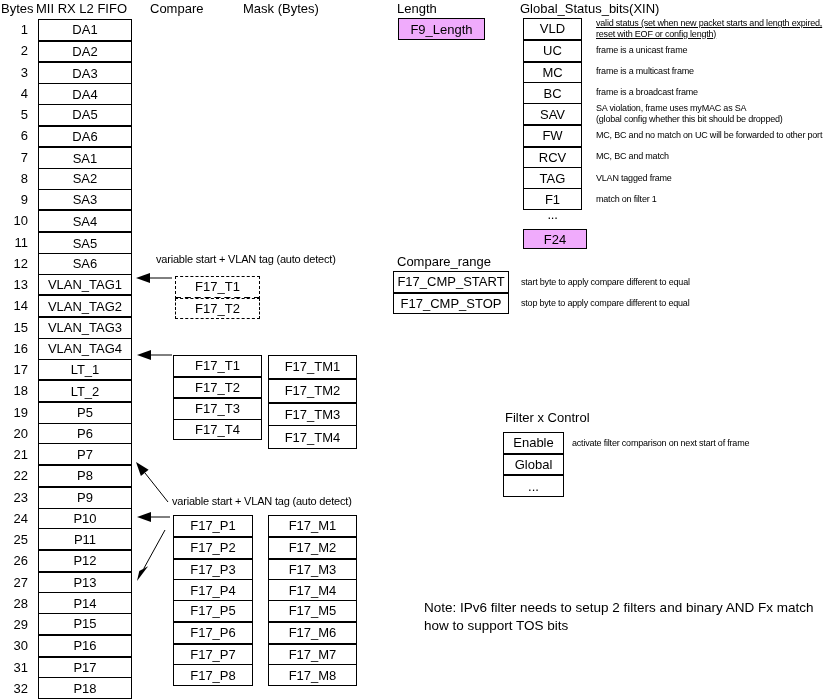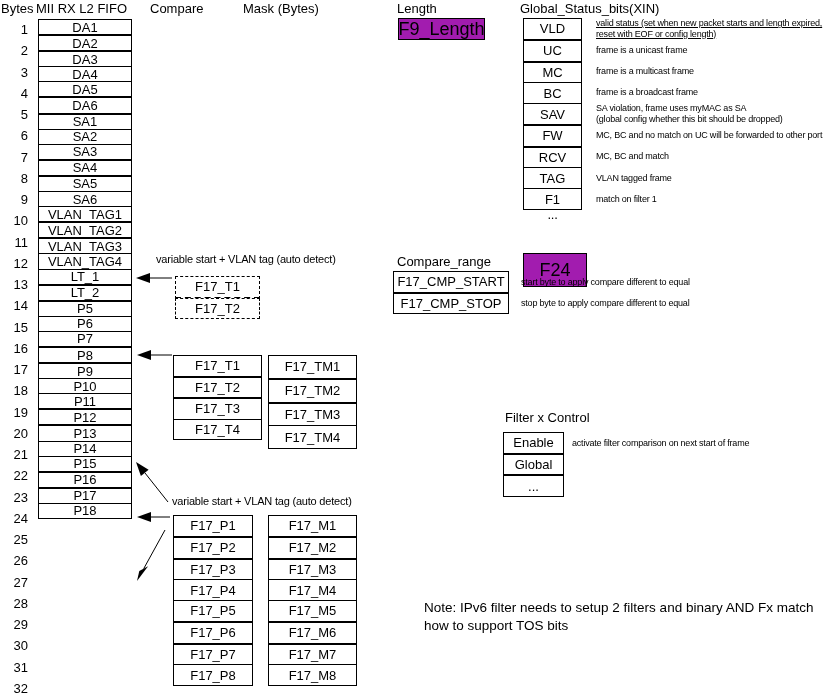--- a/index.html
+++ b/index.html
@@ -16,22 +16,22 @@
   }
   .stack .cell:first-child{margin-top:0;}
   .stack .cell:nth-child(4n+1),.stack .cell:nth-child(4n+2){border-bottom-width:2px;}
   .stack .cell:last-child{border-bottom-width:1px;}
   .dashed .cell{border-style:dashed;}
   .num{
     flex:1 1 0;min-height:0;display:flex;align-items:center;justify-content:flex-end;
     font-size:13px;padding-right:3px;box-sizing:border-box;
   }
   .cellbox{
-    position:absolute;border:1px solid #000;background:#a21caf;box-sizing:border-box;
-    display:flex;align-items:center;justify-content:center;font-size:18px;white-space:nowrap;
+    position:absolute;border:1px solid #000;background:#f0abfc;box-sizing:border-box;
+    display:flex;align-items:center;justify-content:center;font-size:13px;white-space:nowrap;
   }
   .desc{
     position:absolute;display:flex;align-items:center;
     font-size:9px;letter-spacing:-0.2px;line-height:10.5px;white-space:pre;
   }
   .ann{position:absolute;font-size:11px;letter-spacing:-0.2px;white-space:nowrap;}
   .note{position:absolute;font-size:13.5px;line-height:17.5px;white-space:pre;}
   svg.overlay{position:absolute;left:0;top:0;pointer-events:none;}
 </style>
 </head>
@@ -76,21 +76,21 @@
     <div class="num">25</div>
     <div class="num">26</div>
     <div class="num">27</div>
     <div class="num">28</div>
     <div class="num">29</div>
     <div class="num">30</div>
     <div class="num">31</div>
     <div class="num">32</div>
   </div>
 
-  <div class="stack" style="left:38px;top:19px;width:94px;height:500px;border-radius:18px;">
+  <div class="stack" style="left:38px;top:19px;width:94px;height:680px;border-radius:18px;">
     <div class="cell">DA1</div>
     <div class="cell">DA2</div>
     <div class="cell">DA3</div>
     <div class="cell">DA4</div>
     <div class="cell">DA5</div>
     <div class="cell">DA6</div>
     <div class="cell">SA1</div>
     <div class="cell">SA2</div>
     <div class="cell">SA3</div>
     <div class="cell">SA4</div>
@@ -166,21 +166,21 @@
     <div class="cell">UC</div>
     <div class="cell">MC</div>
     <div class="cell">BC</div>
     <div class="cell">SAV</div>
     <div class="cell">FW</div>
     <div class="cell">RCV</div>
     <div class="cell">TAG</div>
     <div class="cell">F1</div>
   </div>
   <div class="desc" style="left:523px;top:207px;width:59px;height:16px;justify-content:center;font-size:13px;">...</div>
-  <div class="cellbox" style="left:523px;top:229px;width:64px;height:34px;margin-top:24px;">F24</div>
+  <div class="cellbox" style="left:523px;top:229px;width:64px;height:20px;">F24</div>
 
   <div class="desc" style="left:596px;top:18px;height:21.3px;text-decoration:underline;">valid status (set when new packet starts and length expired,
 reset with EOF or config length)</div>
   <div class="desc" style="left:596px;top:39.3px;height:21.3px;">frame is a unicast frame</div>
   <div class="desc" style="left:596px;top:60.7px;height:21.3px;">frame is a multicast frame</div>
   <div class="desc" style="left:596px;top:82px;height:21.3px;">frame is a broadcast frame</div>
   <div class="desc" style="left:596px;top:103.3px;height:21.3px;">SA violation, frame uses myMAC as SA
 (global config whether this bit should be dropped)</div>
   <div class="desc" style="left:596px;top:124.7px;height:21.3px;">MC, BC and no match on UC will be forwarded to other port</div>
   <div class="desc" style="left:596px;top:146px;height:21.3px;">MC, BC and match</div>

